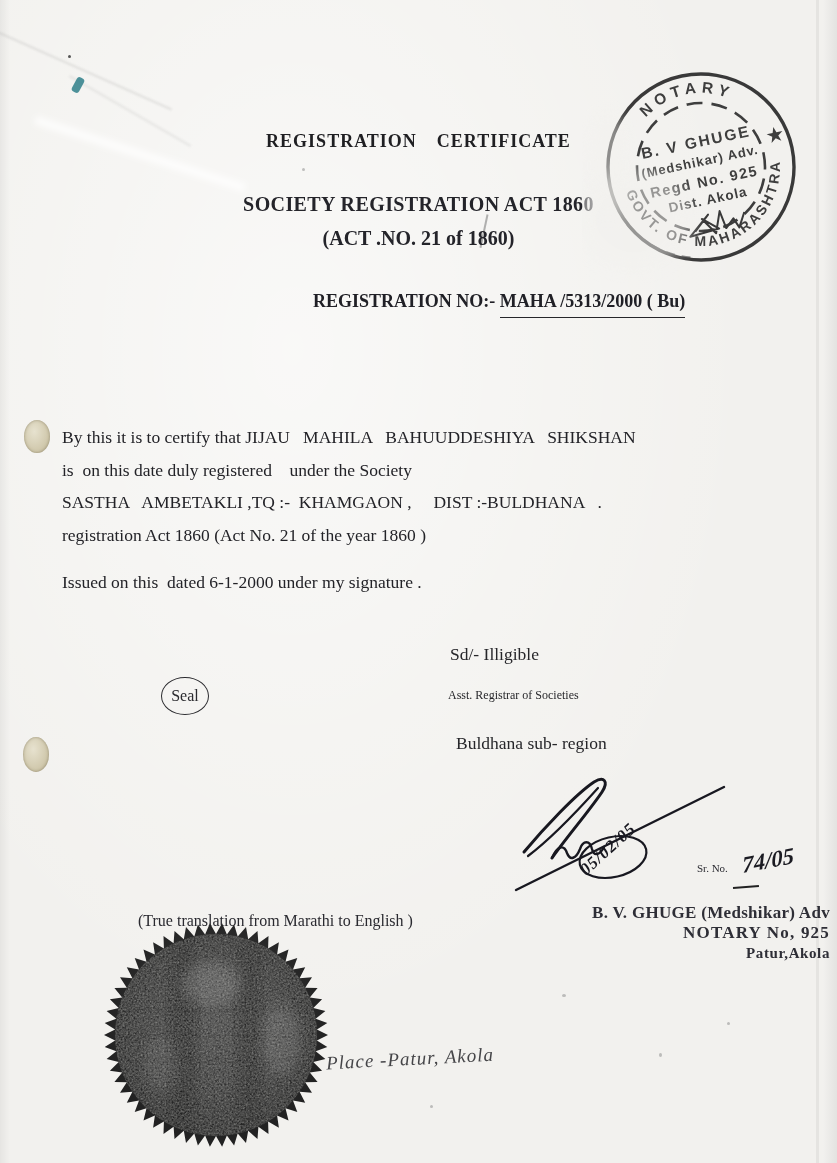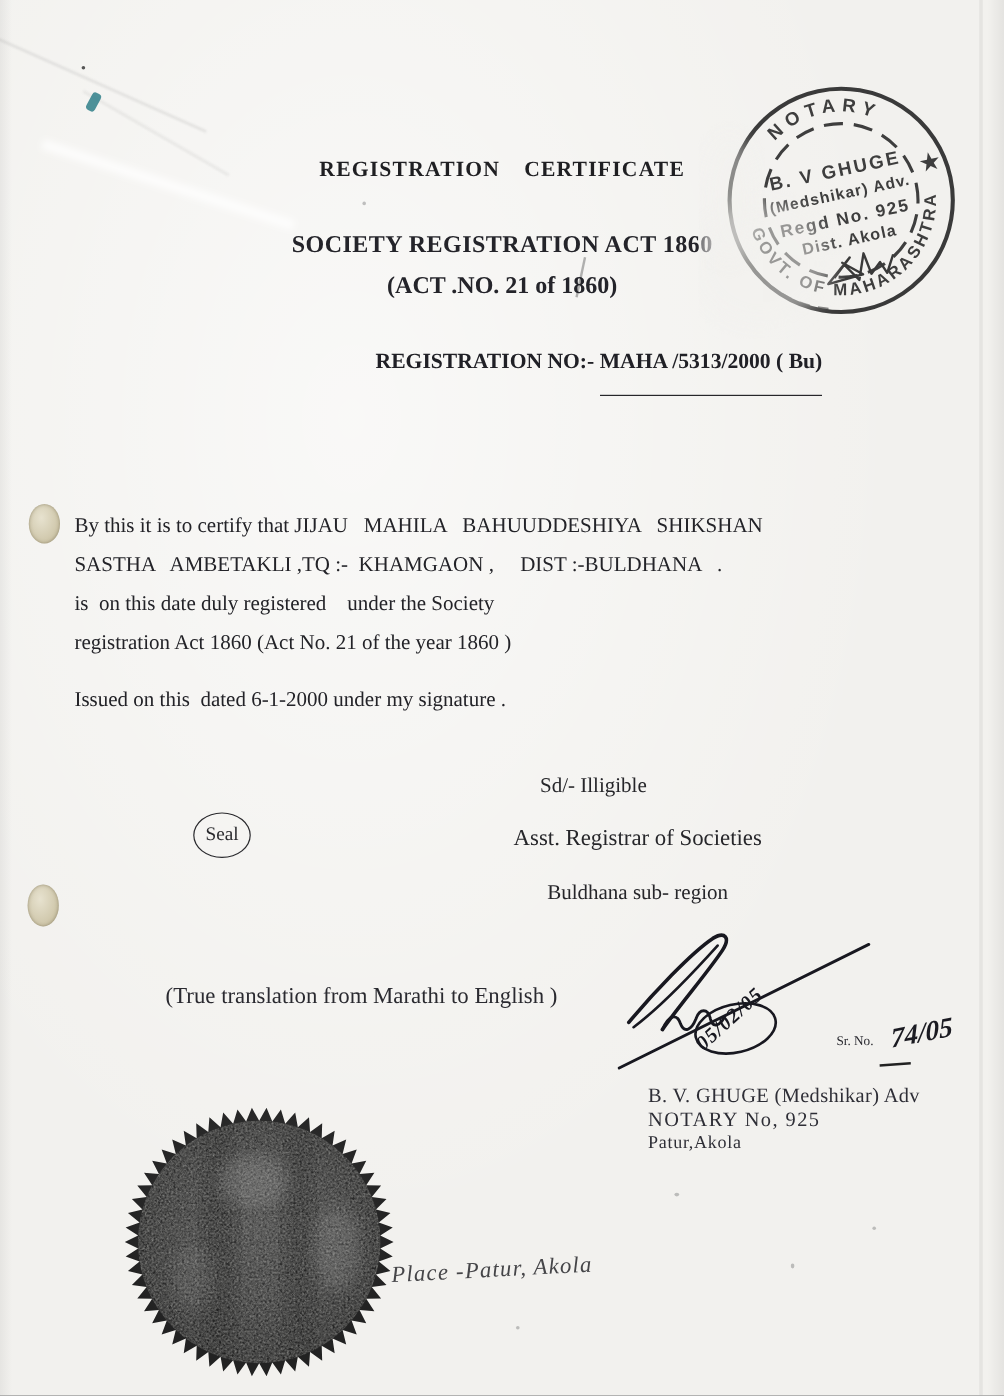--- a/index.html
+++ b/index.html
@@ -15,39 +15,39 @@
   }
   .abs{position:absolute;}
   .pre{white-space:pre;}
   .ctr{left:0;right:0;text-align:center;}
   
   .title{top:131px;display:flex;justify-content:center;gap:20px;width:100%;
          font-size:18px;font-weight:bold;letter-spacing:1px;color:#1f1f22;}
   .society{top:193px;font-size:20px;font-weight:600;letter-spacing:.4px;color:#24242a;}
   .actline{top:227px;font-size:20px;font-weight:600;color:#24242a;}
   .regline{left:313px;top:291px;font-size:18px;font-weight:600;color:#202026;}
-  .regnum{border-bottom:1.6px solid #26262a;padding-bottom:18px;}
+  .regnum{border-bottom:1.6px solid #26262a;padding-bottom:6px;}
   
   .bodytext{left:62px;top:421px;font-size:17.5px;line-height:32.6px;color:#232328;}
   .issued{left:62px;top:558px;font-size:17.5px;color:#232328;margin-top:14px;}
   
   .sd{left:450px;top:644px;font-size:17.5px;}
-  .asst{left:428px;top:688px;font-size:19px;}
+  .asst{left:448px;top:688px;font-size:12px;}
   .buld{left:456px;top:733px;font-size:17.5px;}
   .seal{left:161px;top:677px;width:46px;height:36px;border:1.7px solid #2a2a2e;
         border-radius:50%;display:flex;align-items:center;justify-content:center;
         font-size:16px;color:#2a2a2e;}
   
-  .transl{left:138px;top:820px;font-size:19px;color:#2a2a30;}
+  .transl{left:138px;top:912px;font-size:16px;color:#2a2a30;}
   .srno{left:697px;top:862px;font-size:11px;color:#2a2a30;}
   .srline{left:733px;top:886px;width:26px;height:2px;background:#222;transform:rotate(-4deg);}
   .srval{left:742px;top:848px;font-size:23px;font-style:italic;font-weight:bold;
          transform:rotate(-11deg) skewX(-8deg);color:#1b1b22;}
-  .notaryblk{left:540px;top:903px;width:290px;text-align:left;color:#2e2e36;
-             font-weight:normal;line-height:20px;}
+  .notaryblk{left:540px;top:903px;width:290px;text-align:right;color:#2e2e36;
+             font-weight:bold;line-height:20px;}
   .nb1{font-size:17px;letter-spacing:.3px;}
   .nb2{font-size:17px;letter-spacing:1.2px;}
   .nb3{font-size:15px;letter-spacing:.6px;}
   .place{left:326px;top:1048px;font-size:19px;font-style:italic;letter-spacing:1px;
          color:#454548;transform:rotate(-3deg);}
   
   .hole{border-radius:50%;
         background:radial-gradient(ellipse at 40% 35%, #e7e2cf, #d0c8ac 65%, #b7ae92);
         box-shadow:inset 0 0 3px rgba(90,80,50,.5);}
   .hole1{left:24px;top:420px;width:26px;height:33px;}
@@ -121,22 +121,22 @@
       <text x="119" y="139" font-size="14.5" font-weight="bold" letter-spacing="1.5" text-anchor="middle">Regd No. 925</text>
       <text x="119" y="157" font-size="13.5" font-weight="bold" letter-spacing="1" text-anchor="middle">Dist. Akola</text>
       <path d="M100,181 l16,-14 -22,18 30,-2 -15,-13 11,17 8,-21 3,18 9,-8 4,10 8,-14" fill="none" stroke="#262626" stroke-width="2" stroke-linejoin="round"></path>
     </g>
     <ellipse cx="52" cy="172" rx="58" ry="52" fill="#f2f1ee" opacity="0.5" filter="url(#soft8)"></ellipse>
     <ellipse cx="26" cy="118" rx="24" ry="55" fill="#f2f1ee" opacity="0.45" filter="url(#soft8)"></ellipse>
   </svg>
 
   <div class="abs bodytext">
     <div class="pre">By this it is to certify that JIJAU   MAHILA   BAHUUDDESHIYA   SHIKSHAN</div>
+    <div class="pre">is  on this date duly registered    under the Society</div>
     <div class="pre">SASTHA   AMBETAKLI ,TQ :-  KHAMGAON ,     DIST :-BULDHANA   .</div>
-    <div class="pre">is  on this date duly registered    under the Society</div>
     <div class="pre">registration Act 1860 (Act No. 21 of the year 1860 )</div>
   </div>
   <div class="abs issued pre">Issued on this  dated 6-1-2000 under my signature .</div>
 
   <div class="abs sd">Sd/- Illigible</div>
   <div class="abs seal">
     <span>Seal</span>
   </div>
   <div class="abs asst">Asst. Registrar of Societies</div>
   <div class="abs buld">Buldhana sub- region</div>

